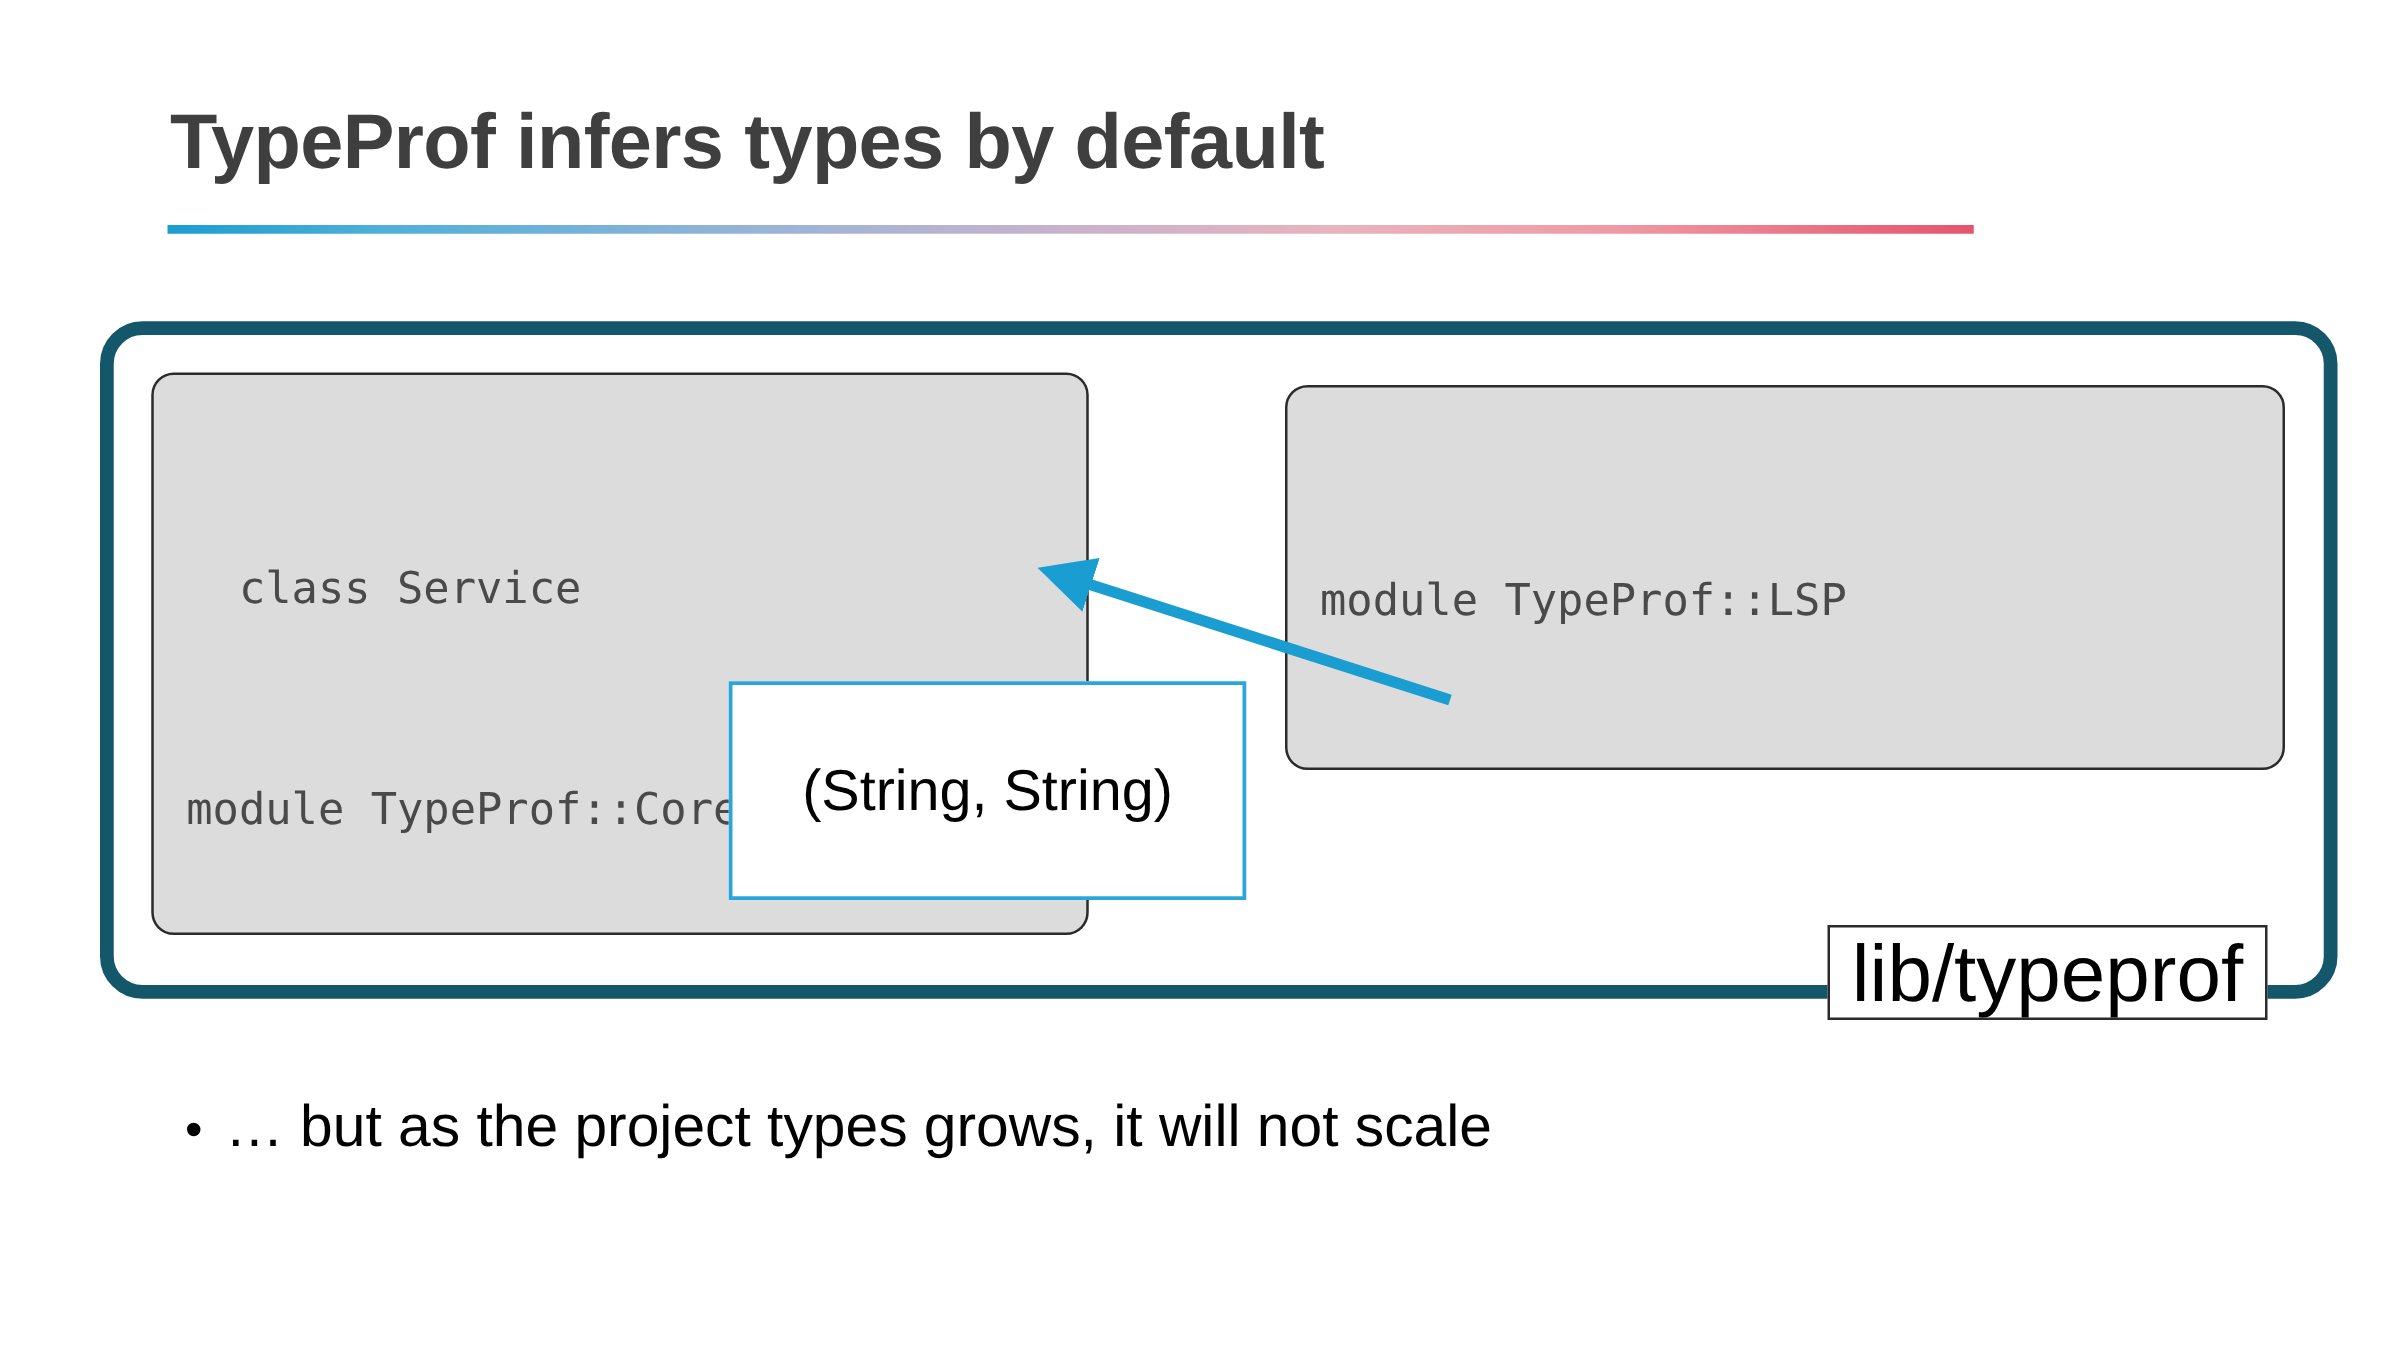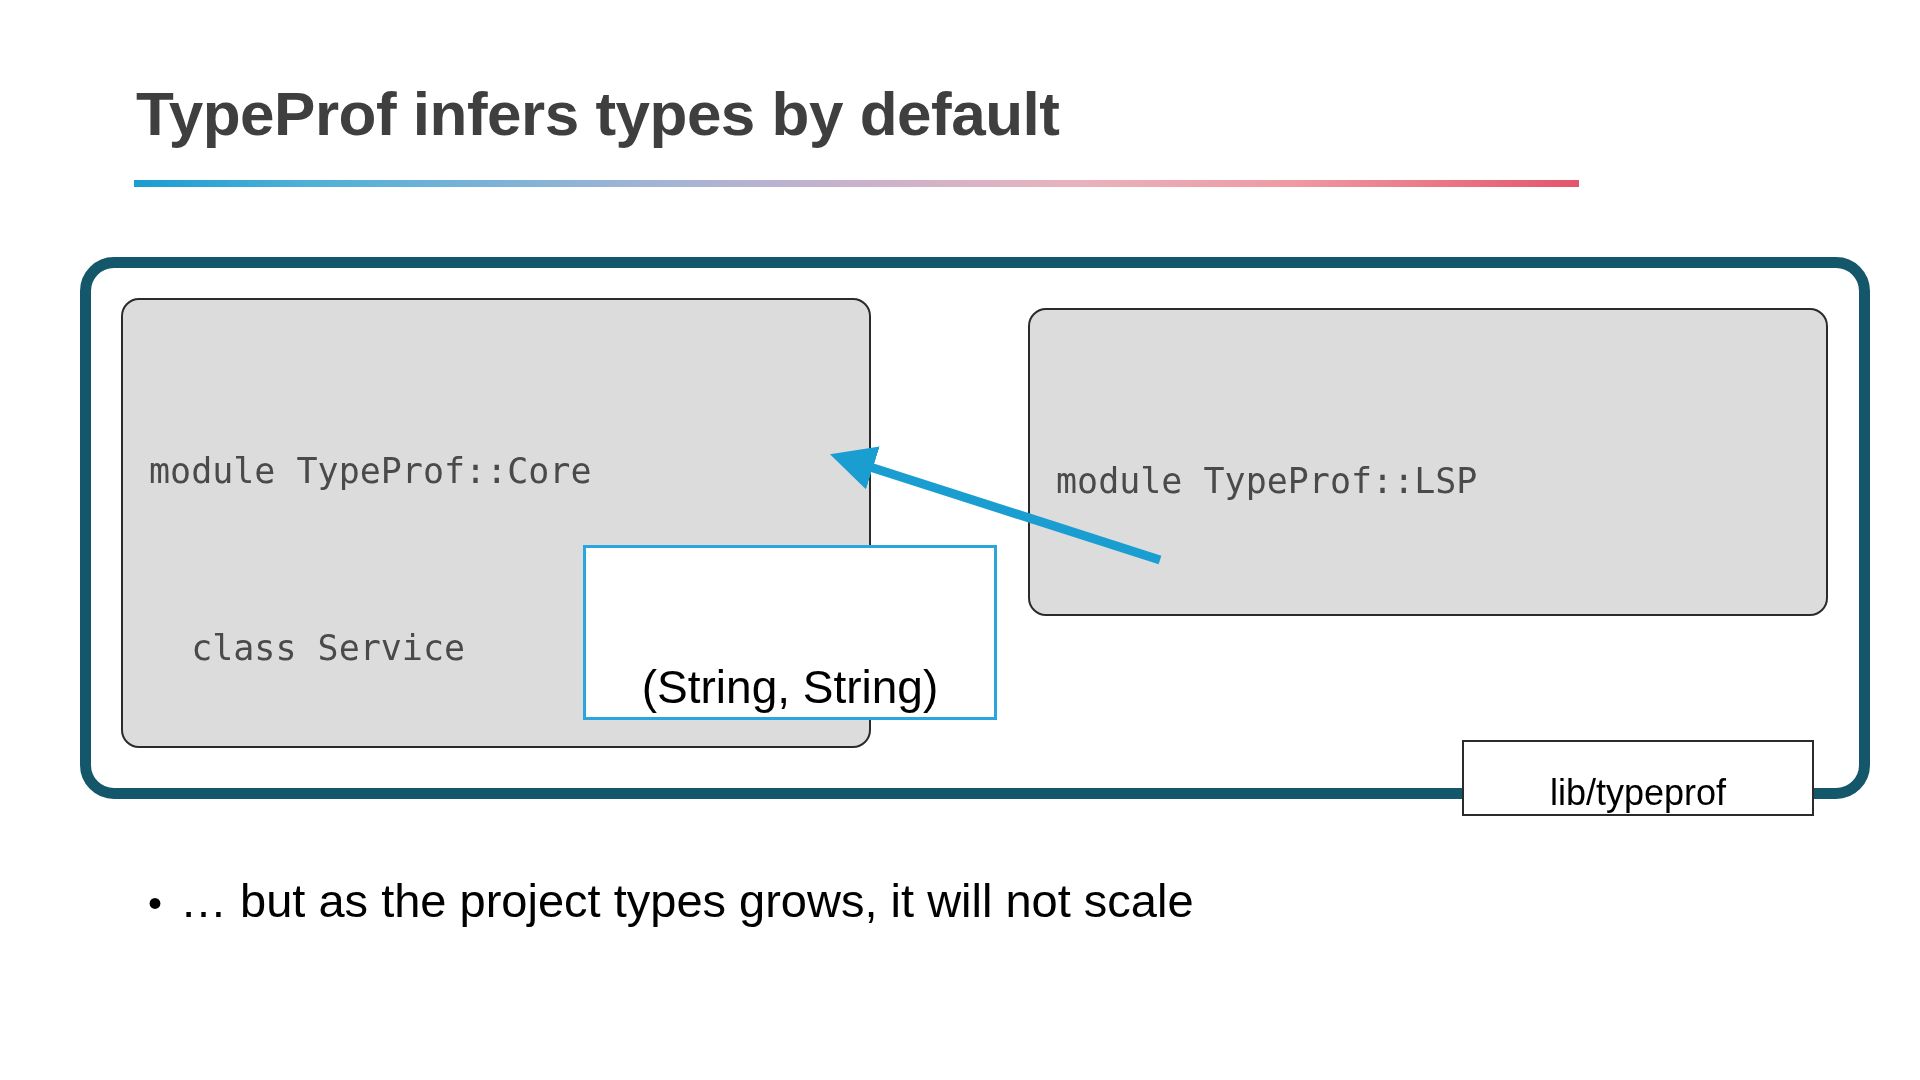--- a/index.html
+++ b/index.html
@@ -104,42 +104,42 @@
   
   #callout {
     position: absolute;
     left: 583px;
     top: 545px;
     width: 414px;
     height: 175px;
     background: #ffffff;
     border: 3px solid #2ba6dd;
     display: flex;
-    flex-direction: row;
-    align-items: flex-end;
+    flex-direction: column;
+    align-items: center;
     justify-content: center;
     font-size: 46px;
     color: #000000;
     line-height: 1.28;
     font-family: "Liberation Sans", sans-serif;
   }
 
   
   #lib-tag {
     position: absolute;
     left: 1462px;
     top: 740px;
     width: 352px;
     height: 76px;
     background: #ffffff;
     border: 2px solid #2b2b2b;
     display: flex;
-    align-items: flex-end;
+    align-items: flex-start;
     justify-content: center;
-    font-size: 36px;
+    font-size: 64px;
     color: #000000;
     font-family: "Liberation Sans", sans-serif;
   }
 
   
   #bullet-row {
     position: absolute;
     left: 148px;
     top: 873px;
     display: flex;
@@ -161,22 +161,22 @@
 
 <div id="slide">
 
   <div id="title">TypeProf infers types by default</div>
 
   <div id="title-rule"></div>
 
   <div id="outer-box"></div>
 
   <div class="code-box" id="code-left">
+    <span class="code-line">  class Service</span>
     <span class="code-line">module TypeProf::Core</span>
-    <span class="code-line">  class Service</span>
     
     
     
     
     
   </div>
 
   <div class="code-box" id="code-right">
     <span class="code-line">module TypeProf::LSP</span>
     

